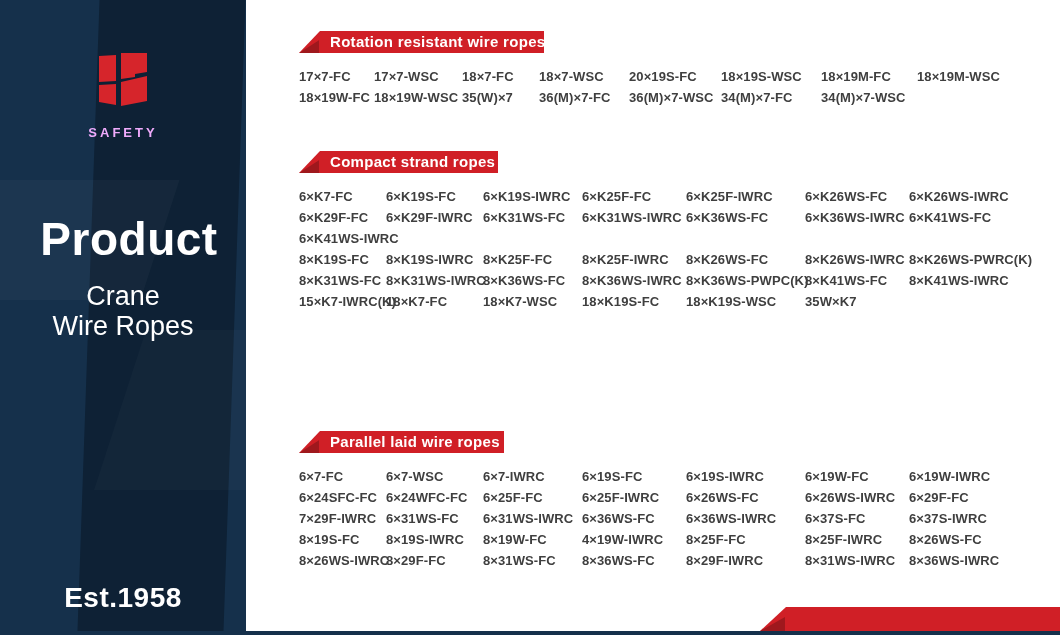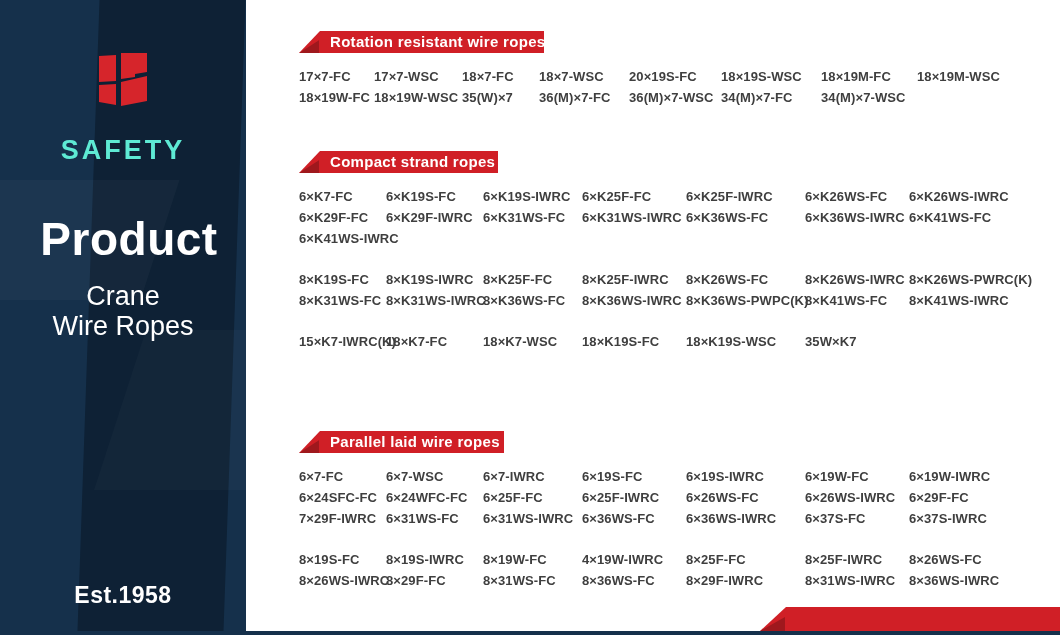--- a/index.html
+++ b/index.html
@@ -9,49 +9,49 @@
   .page { position:relative; width:1060px; height:635px; overflow:hidden; background:#fff; }
 
   
   .sidebar { position:absolute; left:0; top:0; width:246px; height:635px; background:#15304b; overflow:hidden; }
   .side-band { position:absolute; left:88px; top:-20px; width:146px; height:700px; background:#0e2135; transform:skewX(-2deg); }
   .side-glow1 { position:absolute; left:-40px; top:180px; width:200px; height:120px; background:#ffffff; opacity:0.03; transform:skewX(-18deg); }
   .side-glow2 { position:absolute; left:120px; top:330px; width:180px; height:160px; background:#ffffff; opacity:0.025; transform:skewX(-18deg); }
 
   .logo-wrap { position:absolute; left:0; top:52px; width:246px; text-align:center; }
   .logo-svg { display:inline-block; }
-  .brand-name { margin-top:24px; color:#5eead4; font-size:27px; font-weight:800; letter-spacing:3px; }
+  .brand-name { margin-top:14px; color:#f0abfc; font-size:13px; font-weight:800; letter-spacing:3px; }
 
   .page-title { position:absolute; left:0; top:212px; width:258px; text-align:center; color:#fff;
                 font-size:46px; font-weight:800; letter-spacing:0.5px; }
   .subtitle { position:absolute; left:0; top:281px; width:246px; text-align:center; color:#fff;
               font-size:27px; font-weight:500; line-height:30px; }
   .est { position:absolute; left:0; top:582px; width:246px; text-align:center; color:#fff;
-         font-size:23px; font-weight:700; letter-spacing:0.5px; }
+         font-size:28px; font-weight:700; letter-spacing:0.5px; }
 
   
   .main { position:absolute; left:246px; top:0; width:814px; height:543px; background:#fff; }
 
   .section { position:absolute; left:53px; width:712px; }
   .sec-0 { top:31px; }
   .sec-1 { top:151px; }
   .sec-2 { top:398px; }
 
   .banner { position:relative; height:22px; background:#d01f26;
             clip-path:polygon(21px 0, 100% 0, 100% 100%, 0 100%); }
   .banner::before { content:""; position:absolute; left:0; bottom:0; width:20px; height:100%;
                     background:#9f181d; clip-path:polygon(0 100%, 100% 42%, 100% 100%); }
   .b0 { width:245px; }
   .b1 { width:199px; }
   .b2 { width:205px;margin-top:33px; }
   .banner-text { position:absolute; left:31px; top:0; line-height:22px; color:#fff;
                  font-size:15px; font-weight:700; letter-spacing:0.3px; white-space:nowrap; }
 
   .groups { margin-top:13px; }
-  .row-group { margin-top:20px; }
+  .row-group { }
   .row-group:first-child { margin-top:0; }
 
   .row { display:grid; height:21px; align-items:center; }
   .row.cols-8 { grid-template-columns:75px 88px 77px 90px 92px 100px 96px 1fr; }
   .row.cols-7 { grid-template-columns:87px 97px 99px 104px 119px 104px 1fr; }
   .cell { font-size:13px; font-weight:600; color:#3f3f3f; white-space:nowrap; letter-spacing:0.1px; }
 
   
   .footer-banner { position:absolute; right:0; top:607px; width:300px; height:24px; background:#d01f26;
                    clip-path:polygon(26px 0, 100% 0, 100% 100%, 0 100%); }

